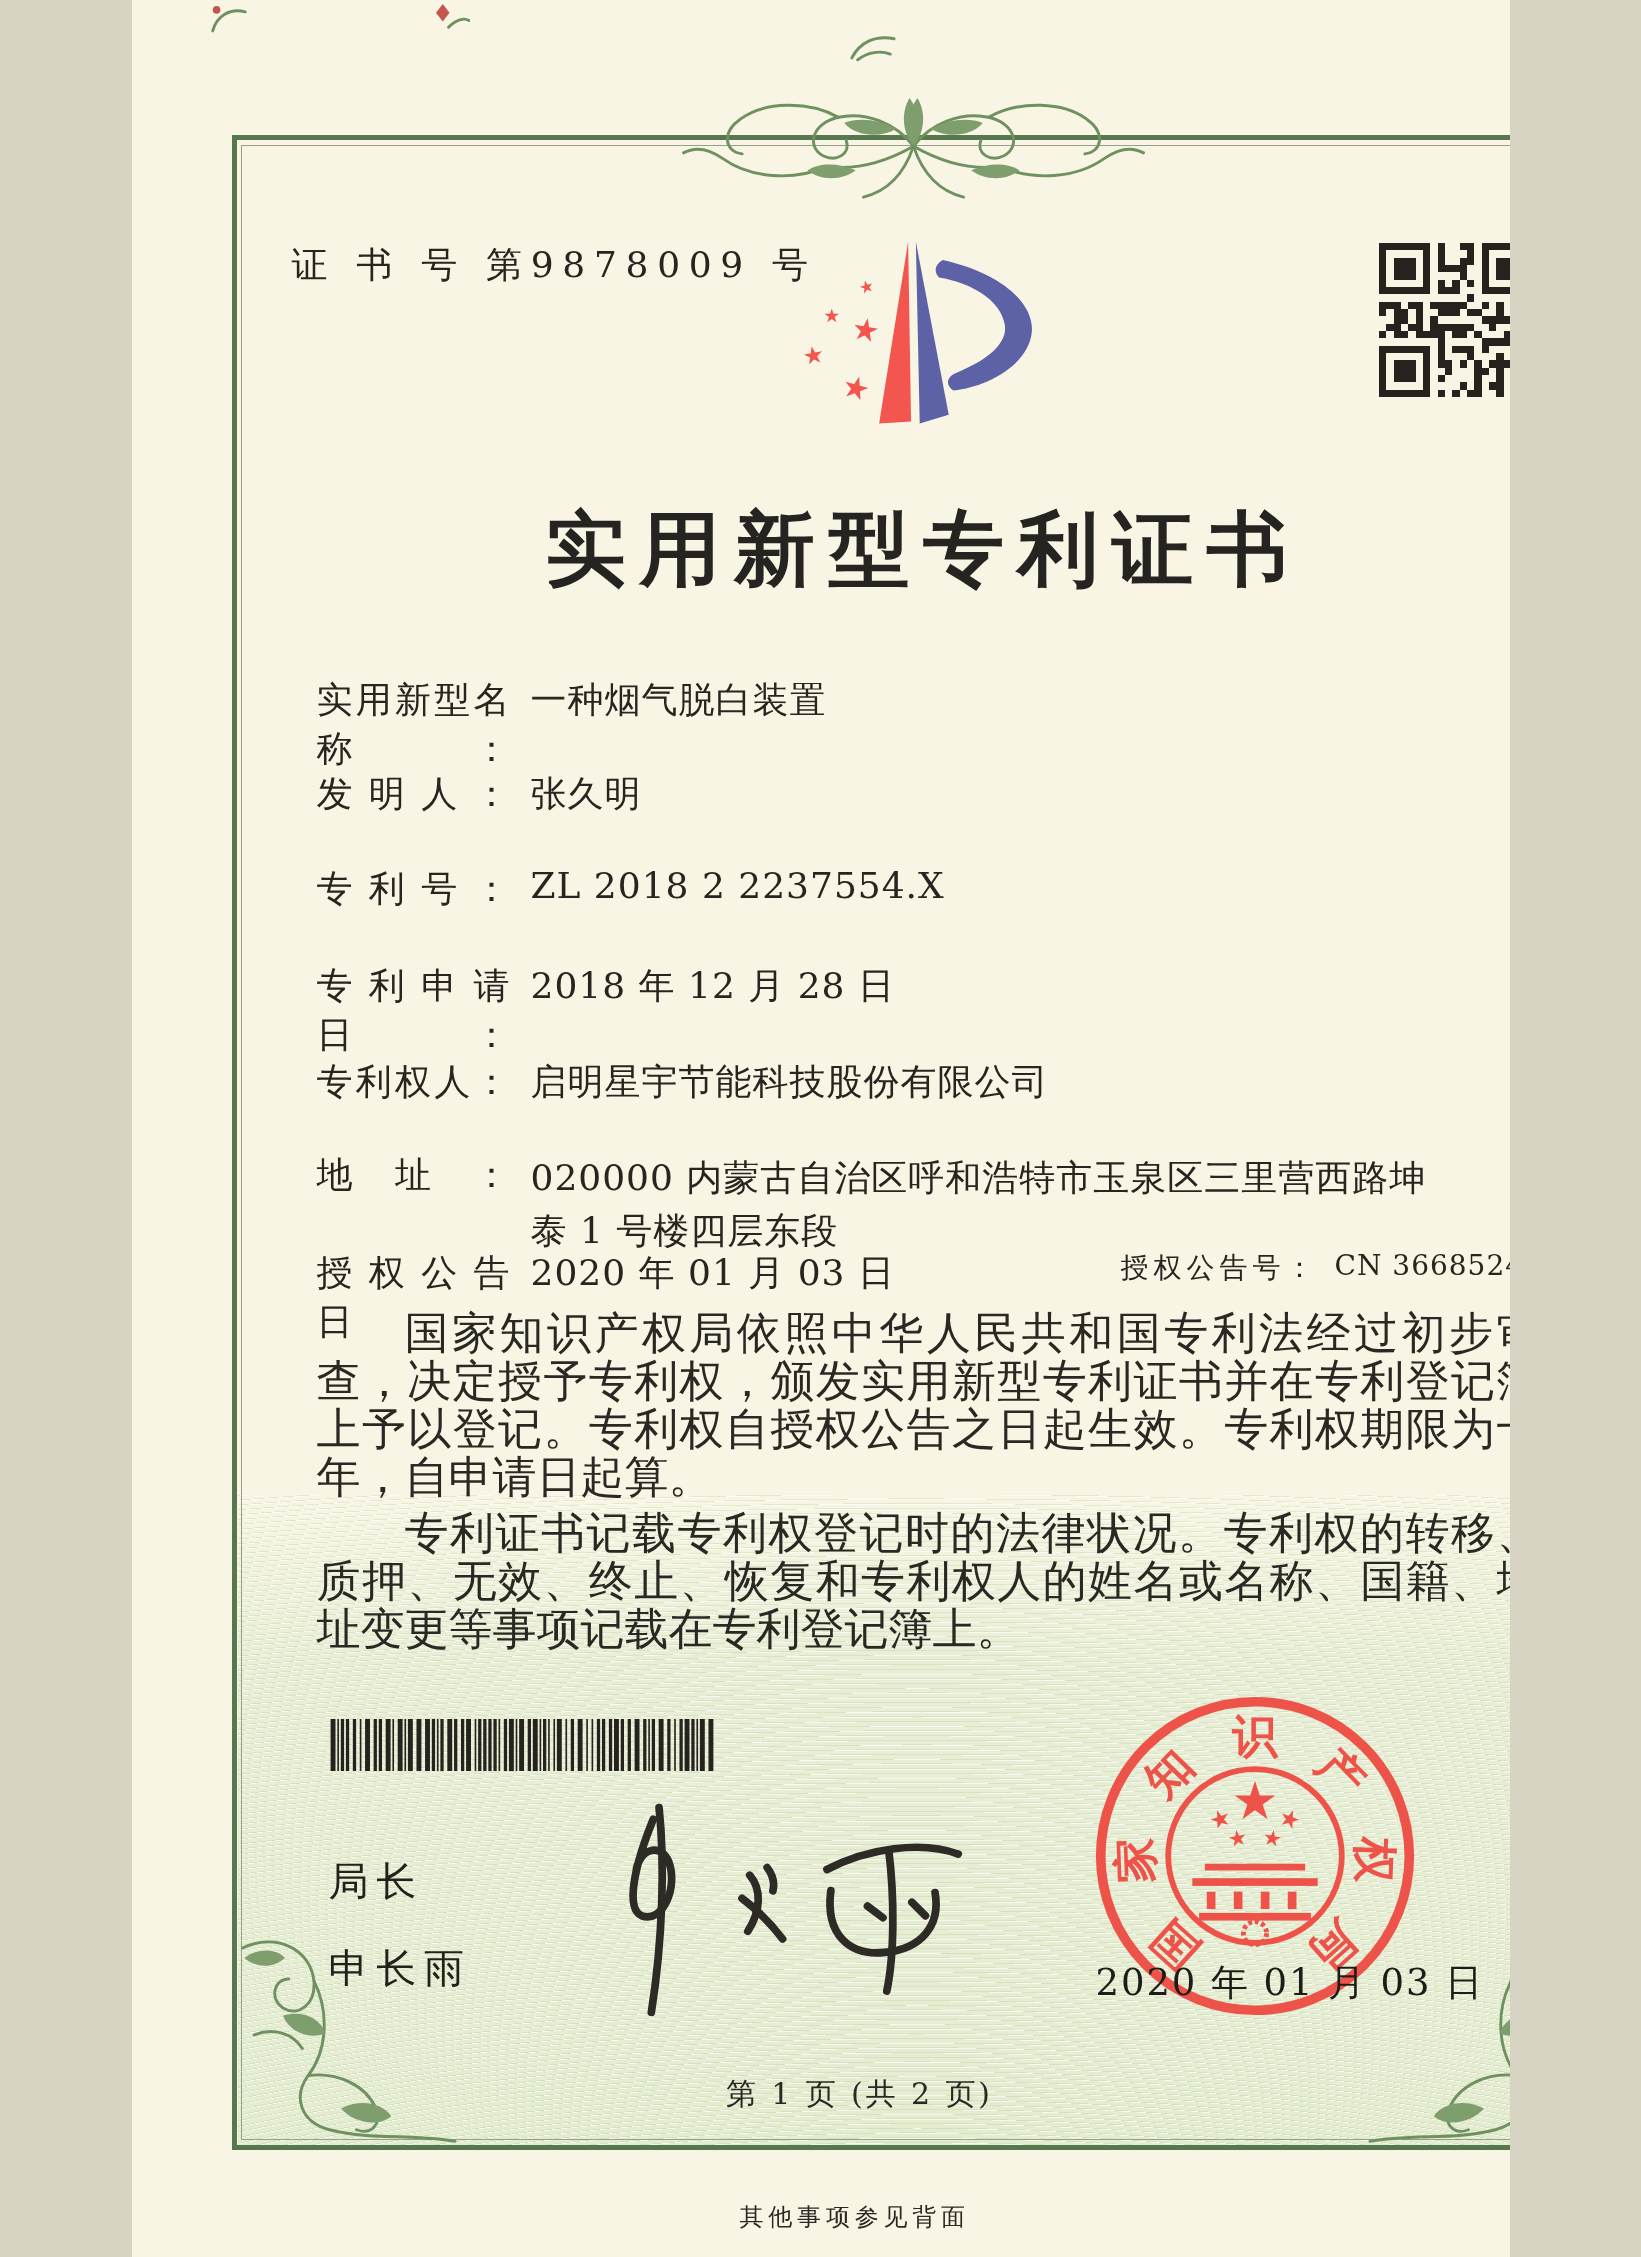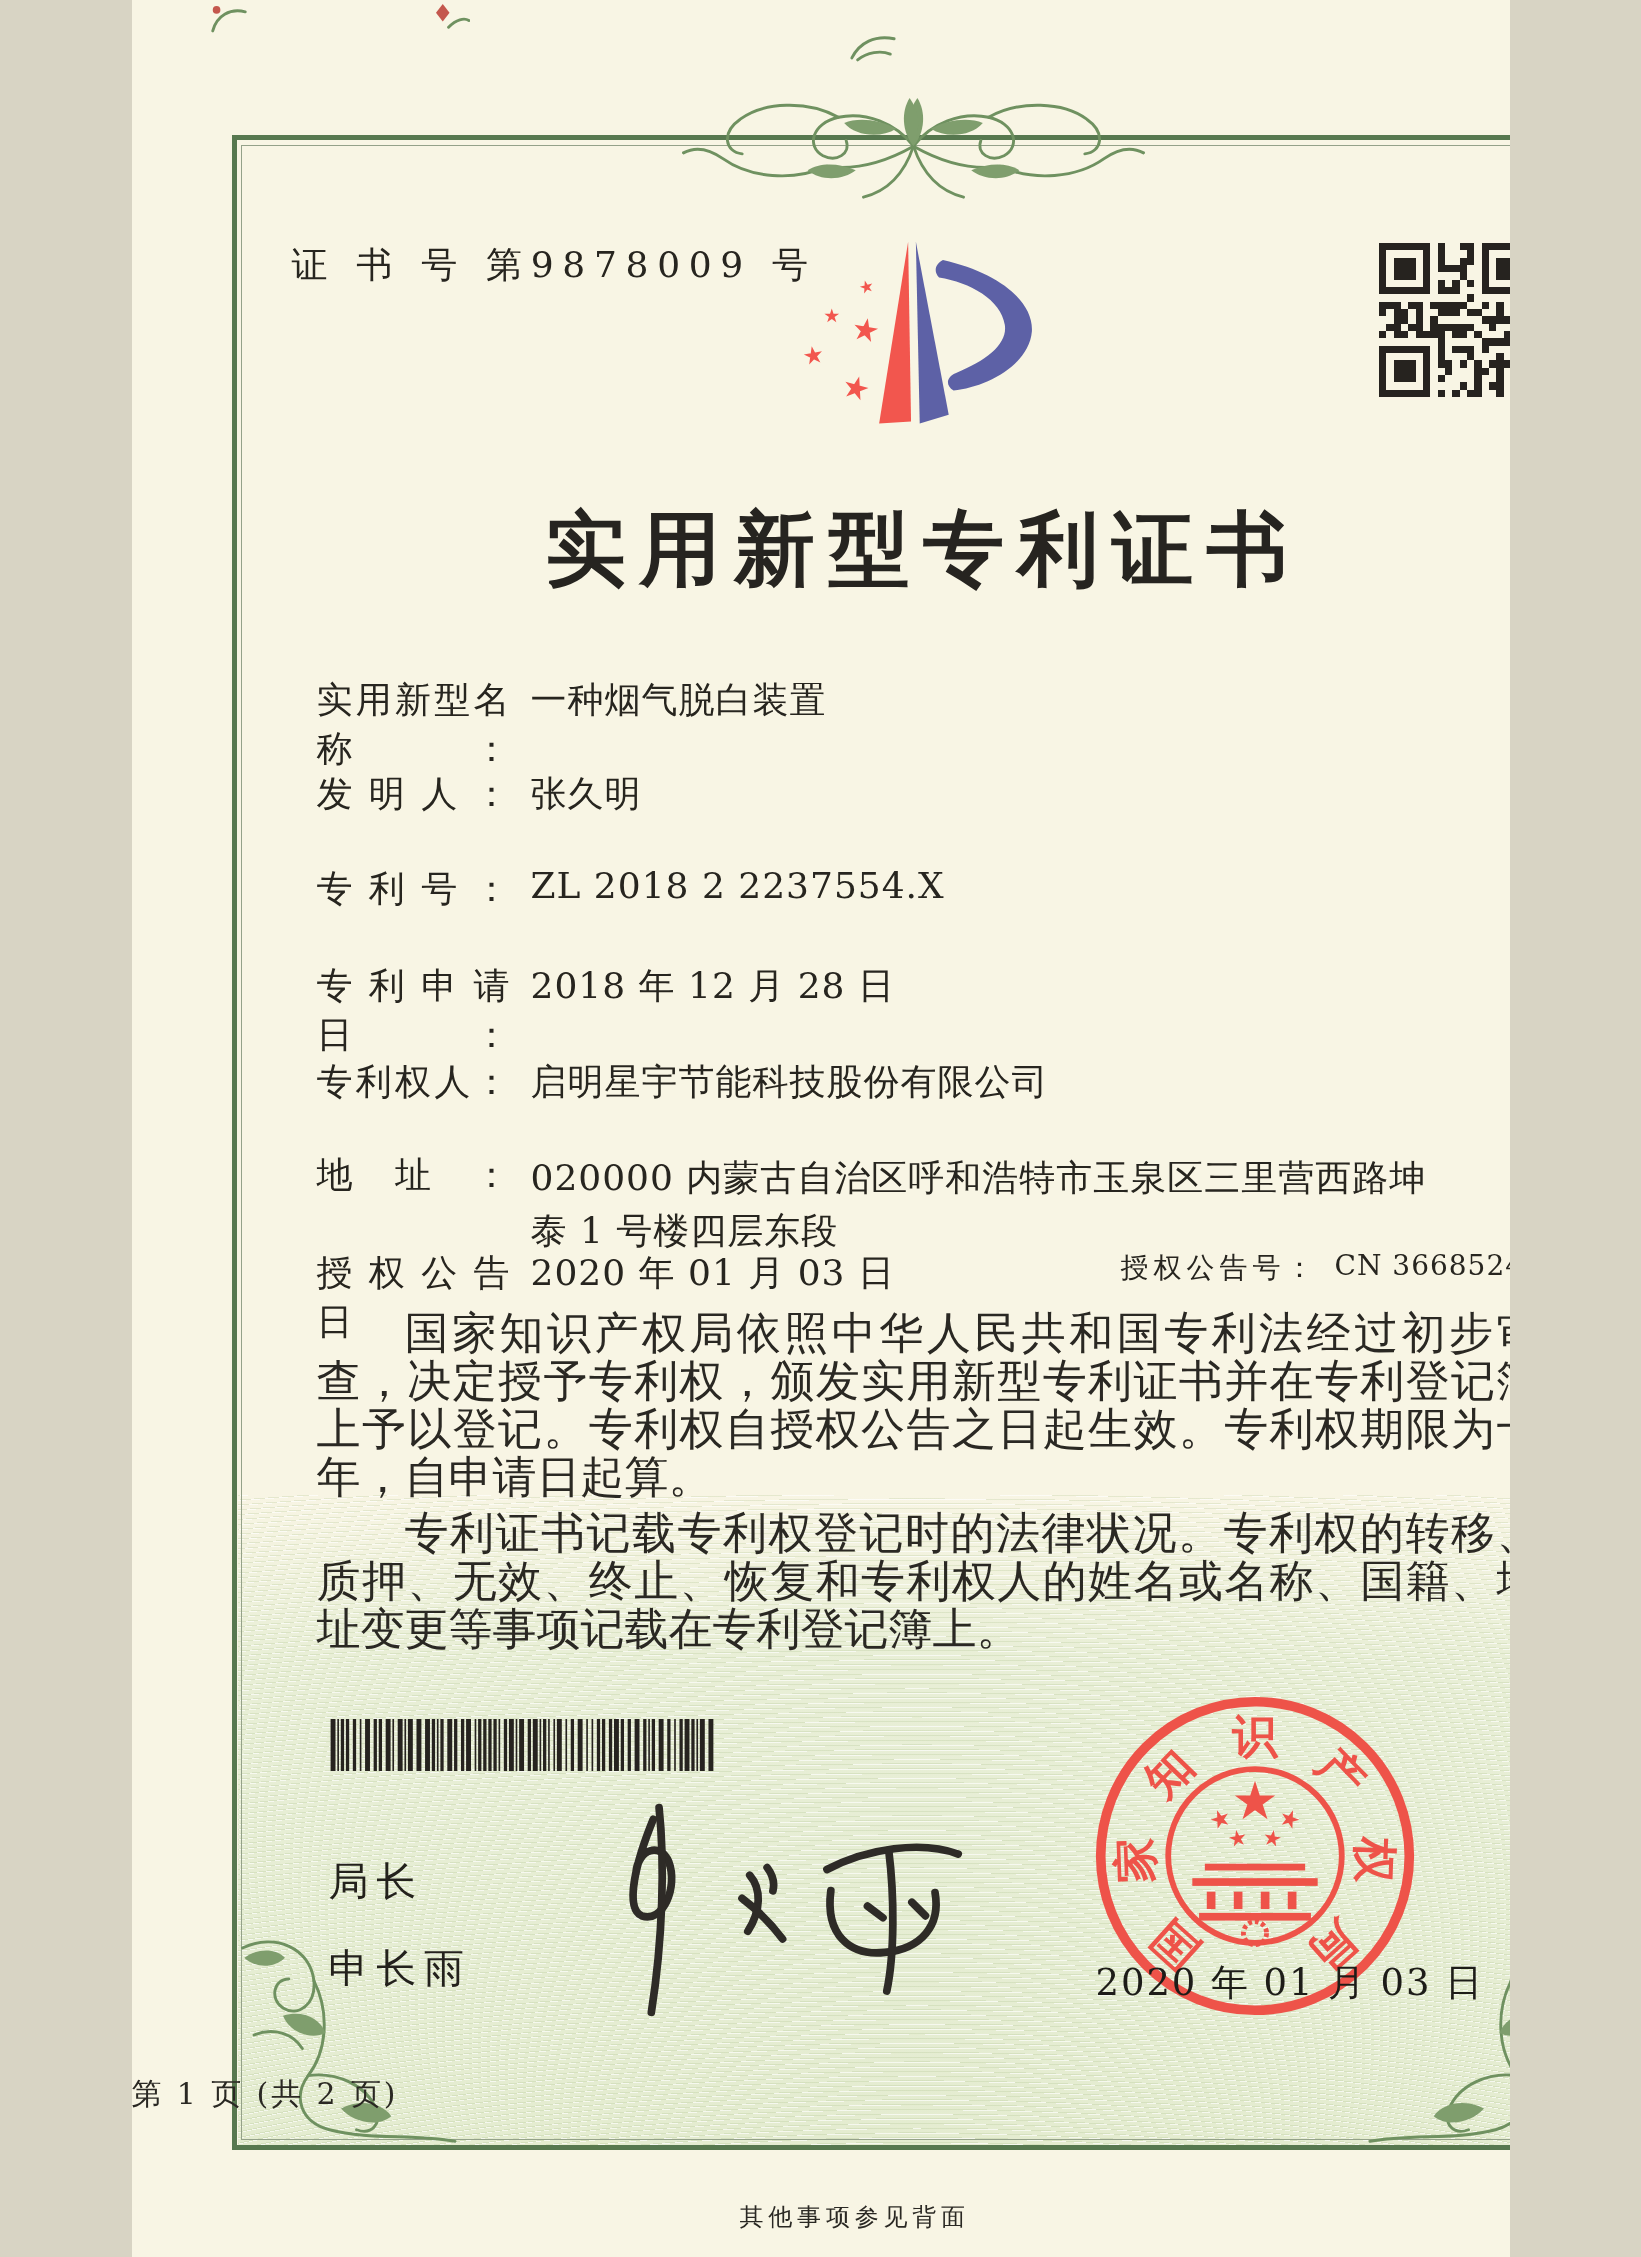--- a/index.html
+++ b/index.html
@@ -24,21 +24,21 @@
   .fvalue{margin-left:21px;letter-spacing:1px;}
   .addr .fvalue{width:912px;line-height:53px;}
   .grant2{position:absolute;left:784px;top:0;display:flex;font-size:28px;margin-left:20px;}
   .grant2 .flabel{width:193px;}
   .paras{position:absolute;left:185px;top:1309px;width:1224px;font-size:44px;line-height:48px;
     text-align:justify;color:#2a2823;}
   .paras p{margin:0 0 7.7px 0;text-indent:2em;}
   .director-title{position:absolute;left:197px;top:1854px;font-size:40px;letter-spacing:7.7px;color:#23211c;font-family:"DejaVu Sans","Liberation Sans",sans-serif;}
   .director-name{position:absolute;left:197px;top:1941px;font-size:40px;letter-spacing:7.7px;color:#23211c;font-family:"DejaVu Sans","Liberation Sans",sans-serif;}
   .seal-date{position:absolute;left:964px;top:1958px;font-size:37px;letter-spacing:1.9px;color:#1d1c18;z-index:5;}
-  .page-info{position:absolute;left:0;top:2074px;width:1456px;text-align:left;font-size:30px;letter-spacing:2.9px;color:#2a2823;}
+  .page-info{position:absolute;left:0;top:2074px;width:1456px;text-align:center;font-size:30px;letter-spacing:2.9px;color:#2a2823;}
   .back-note{position:absolute;left:608px;top:2201px;font-size:24px;letter-spacing:4.8px;color:#2a2823;}
   svg{display:block;}
   .abs{position:absolute;}
   #seal-arc text{font-family:"DejaVu Serif","Liberation Serif",serif;font-size:47px;font-weight:bold;fill:#ee5349;}
   .sig{stroke:#2e2b27;stroke-width:8;stroke-linecap:round;stroke-linejoin:round;fill:none;}
   .orn{stroke:#6f9160;stroke-width:3;fill:none;stroke-linecap:round;}
   .leaf{fill:#7f9e6d;stroke:none;}
 </style>
 </head>
 <body>

